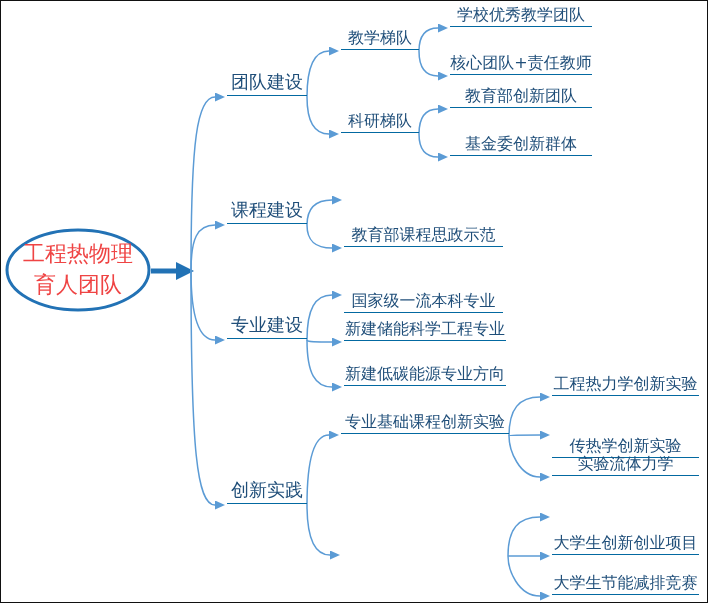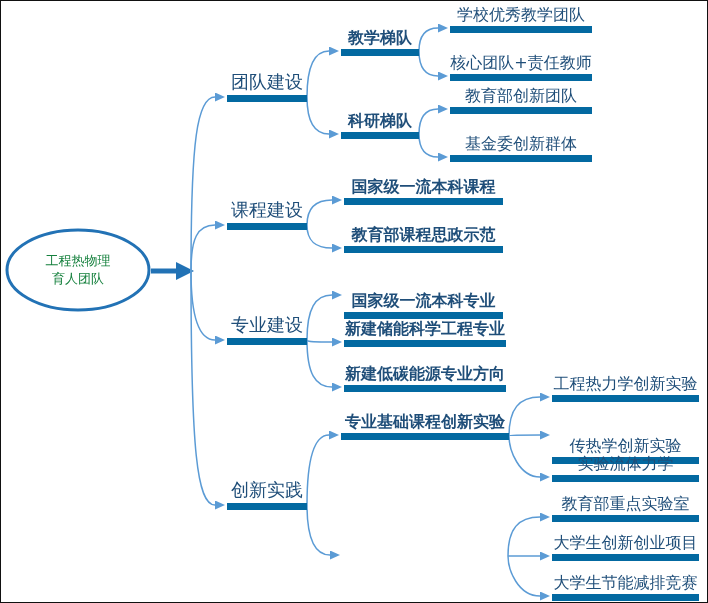--- a/index.html
+++ b/index.html
@@ -10,33 +10,33 @@
     border:1px solid #111;
     background:#fff;
     font-family:"DejaVu Sans","Liberation Sans",sans-serif;
     overflow:hidden;
   }
   #connector-layer{position:absolute;left:0;top:0;width:708px;height:603px;}
   .conn{fill:none;stroke:#5B9BD5;stroke-width:1.5px;}
   .node{
     position:absolute;
     display:flex;align-items:flex-end;justify-content:center;
-    border-bottom:7px solid #0369a1;
+    border-bottom:1px solid #0369a1;
     color:#1F4E79;
     white-space:nowrap;
     box-sizing:content-box;
   }
   .node span{display:block;line-height:1.15;padding-bottom:2px;}
   .lv1{font-size:18px;font-weight:500;height:26px;}
-  .lv2{font-size:16px;font-weight:700;height:25px;}
+  .lv2{font-size:16px;font-weight:400;height:25px;}
   .lv3{font-size:16px;font-weight:500;height:24px;}
   #root-node{
     position:absolute;left:6px;top:240px;width:142px;height:58px;
     display:flex;flex-direction:column;align-items:center;justify-content:center;
-    color:#15803d;font-size:13px;line-height:1.4;text-align:center;
+    color:#ef4444;font-size:22px;line-height:1.4;text-align:center;
   }
 </style>
 </head>
 <body>
 
 <div id="canvas">
 
   <svg id="connector-layer" viewBox="0 0 708 603" xmlns="http://www.w3.org/2000/svg">
     <defs>
       <marker id="arrow" markerUnits="userSpaceOnUse" markerWidth="11" markerHeight="10" refX="0" refY="4.5" orient="auto">
@@ -102,23 +102,20 @@
     <span>创新实践</span>
     </div>
 
   <div class="node lv2" style="left:340px;top:23px;width:78px;">
     <span>教学梯队</span>
     </div>
   <div class="node lv2" style="left:340px;top:106px;width:78px;">
     <span>科研梯队</span>
     </div>
 
-  <div class="node lv2" style="left:343px;top:172px;width:159px;">
-    <span>国家级一流本科课程</span>
-    </div>
   <div class="node lv2" style="left:343px;top:220px;width:159px;">
     <span>教育部课程思政示范</span>
     </div>
 
   <div class="node lv2" style="left:343px;top:267px;width:159px;margin-top:19px;">
     <span>国家级一流本科专业</span>
     </div>
   <div class="node lv2" style="left:343px;top:314px;width:162px;">
     <span>新建储能科学工程专业</span>
     </div>
@@ -145,23 +142,20 @@
 
   <div class="node lv3" style="left:551px;top:370px;width:147px;align-items:flex-end;">
     <span>工程热力学创新实验</span>
     </div>
   <div class="node lv3" style="left:551px;top:432px;width:147px;">
     <span>传热学创新实验</span>
     </div>
   <div class="node lv3" style="left:551px;top:450px;width:147px;">
     <span>实验流体力学</span>
     </div>
-  <div class="node lv3" style="left:551px;top:490px;width:147px;">
-    <span>教育部重点实验室</span>
-    </div>
   <div class="node lv3" style="left:551px;top:529px;width:147px;">
     <span>大学生创新创业项目</span>
     </div>
   <div class="node lv3" style="left:551px;top:569px;width:147px;">
     <span>大学生节能减排竞赛</span>
     </div>
 
 </div>
 
 </body></html>

